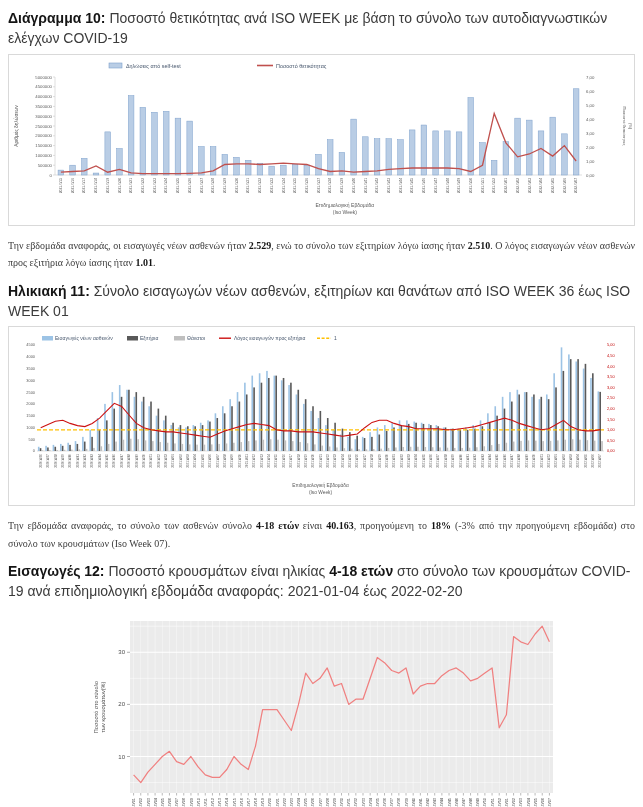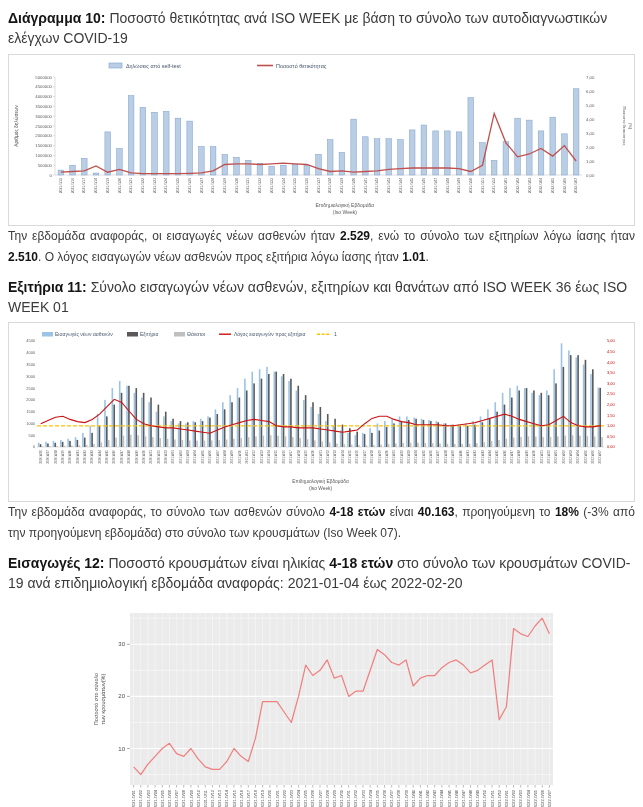--- a/index.html
+++ b/index.html
@@ -2,21 +2,21 @@
 <html><head>
 <meta charset="utf-8">
 <style>
   html,body{margin:0;padding:0;}
   body{
     width:643px;height:807px;background:#ffffff;overflow:hidden;
     font-family:"Liberation Sans",sans-serif;color:#3b3b3b;
   }
   .caption{font-size:14px;margin:8px 8px 5px 8px;line-height:1.45;}
   .caption b{color:#141414;}
-  .para{font-size:12px;line-height:1.75;text-align:justify;margin:0 8px 9px 8px;}
+  .para{font-size:10px;line-height:1.75;text-align:justify;margin:11px 8px 9px 8px;font-family:Liberation Serif, serif;}
   .para b{color:#141414;}
   .chartbox{border:1px solid #d9d9d9;margin:0 8px;background:#fff;}
   #chart10-box{height:170px;}
   #chart11-box{height:178px;}
   #chart12-wrap{margin:4px 0 0 90px;}
   svg{display:block;}
 </style>
 </head>
 <body>
 
@@ -154,21 +154,21 @@
       <text x="9" y="71" font-size="4.8" fill="#595959" text-anchor="middle" font-family="&quot;Liberation Sans&quot;,sans-serif" transform="rotate(-90 9 71)">Αριθμός δηλώσεων</text>
       <text x="614" y="71" font-size="4.2" fill="#595959" text-anchor="middle" font-family="&quot;Liberation Sans&quot;,sans-serif" transform="rotate(90 614 71)">Ποσοστό θετικότητας</text>
       <text x="620" y="71" font-size="4.2" fill="#595959" text-anchor="middle" font-family="&quot;Liberation Sans&quot;,sans-serif" transform="rotate(90 620 71)">(%)</text>
       <text x="335.85" y="152" font-size="5" fill="#595959" text-anchor="middle" font-family="&quot;Liberation Sans&quot;,sans-serif">Επιδημιολογική Εβδομάδα</text>
       <text x="335.85" y="159" font-size="5" fill="#595959" text-anchor="middle" font-family="&quot;Liberation Sans&quot;,sans-serif">(Iso Week)</text>
     </svg>
   </div>
 
 <div class="para"><span>Την εβδομάδα αναφοράς, οι εισαγωγές νέων ασθενών ήταν </span><b>2.529</b><span>, ενώ το σύνολο των εξιτηρίων λόγω ίασης ήταν </span><b>2.510</b><span>.  Ο λόγος εισαγωγών νέων ασθενών προς εξιτήρια λόγω ίασης ήταν </span><b>1.01</b><span>.</span></div>
 
-<div class="caption"><b>Εξιτήρια 11: </b><span>Σύνολο εισαγωγών νέων ασθενών, εξιτηρίων και θανάτων από ISO WEEK 36 έως ISO WEEK 01</span></div>
+<div class="caption"><b>Ηλικιακή 11: </b><span>Σύνολο εισαγωγών νέων ασθενών, εξιτηρίων και θανάτων από ISO WEEK 36 έως ISO WEEK 01</span></div>
 
 <div class="chartbox" id="chart11-box">
     <svg width="625" height="176" viewBox="0 0 625 176">
       <rect x="33" y="9" width="11" height="4.5" fill="#9cc3e5"></rect>
       <text x="46" y="13" font-size="5" fill="#44546a" text-anchor="start" font-family="&quot;Liberation Sans&quot;,sans-serif">Εισαγωγές νέων ασθενών</text>
       <rect x="118" y="9" width="11" height="4.5" fill="#595959"></rect>
       <text x="131" y="13" font-size="5" fill="#44546a" text-anchor="start" font-family="&quot;Liberation Sans&quot;,sans-serif">Εξιτήρια</text>
       <rect x="165" y="9" width="11" height="4.5" fill="#bfbfbf"></rect>
       <text x="178" y="13" font-size="5" fill="#44546a" text-anchor="start" font-family="&quot;Liberation Sans&quot;,sans-serif">Θάνατοι</text>
       <line x1="210" y1="11.2" x2="222" y2="11.2" stroke="#cc1111" stroke-width="1.4"></line>

